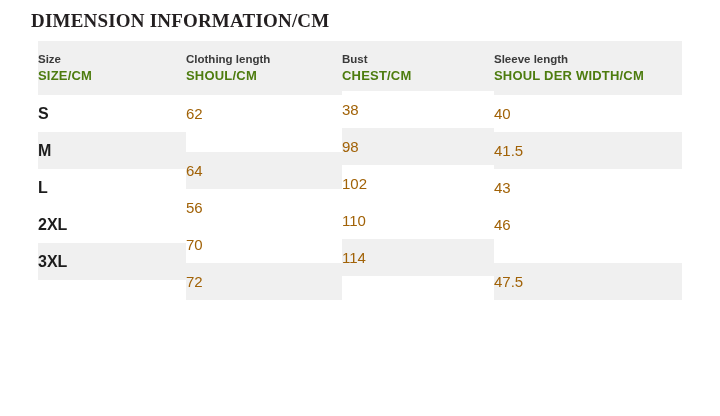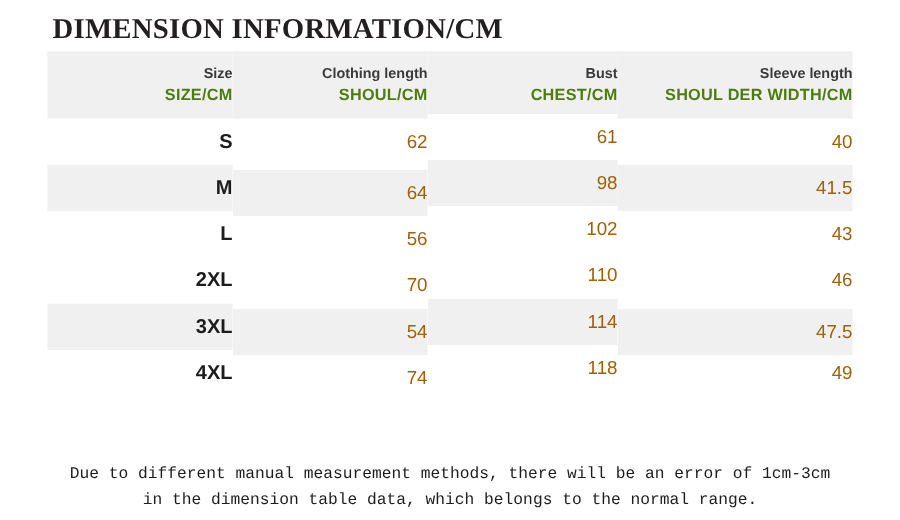--- a/index.html
+++ b/index.html
@@ -15,24 +15,24 @@
     overflow: hidden;
   }
   .page {
     position: relative;
     width: 720px;
     height: 416px;
     box-sizing: border-box;
   }
   .title {
     position: absolute;
-    left: 42px;
+    left: 31px;
     top: 10px;
     font-family: "Liberation Serif", serif;
-    font-size: 23px;
+    font-size: 19px;
     font-weight: bold;
     letter-spacing: 0.2px;
     color: #231f20;
     white-space: nowrap;
   }
   .table-wrap {
     position: absolute;
     left: 38px;
     top: 41px;
     width: 644px;
@@ -44,21 +44,21 @@
   }
   table.size-table col.c0 { width: 148px; }
   table.size-table col.c1 { width: 156px; }
   table.size-table col.c2 { width: 152px; }
   table.size-table col.c3 { width: 188px; }
 
   table.size-table th,
   table.size-table td {
     border: 0;
     padding: 0;
-    text-align: right;
+    text-align: left;
     vertical-align: middle;
     margin-left: 11px;
   }
   thead th {
     height: 54px;
     background: #f0f0f0;
   }
   .hdr-sub {
     display: block;
     font-family: "Liberation Sans", sans-serif;
@@ -85,21 +85,21 @@
     font-weight: bold;
     color: #1c1c1c;
   }
   td.val-cell {
     font-family: "Liberation Sans", sans-serif;
     font-size: 15px;
     color: #a16207;
   }
   
   .nudge-up { position: relative; top: -4px; }
-  .nudge-down { position: relative; top: 4px; }
+  .nudge-down { position: relative; top: 20px; }
 
   .note {
     position: absolute;
     left: 0;
     top: 368px;
     width: 720px;
     text-align: center;
     font-family: "Liberation Mono", monospace;
     font-size: 13px;
     line-height: 21px;
@@ -139,21 +139,21 @@
           <th>
             <span class="hdr-sub">Sleeve length</span>
             <span class="hdr-main">SHOUL DER WIDTH/CM</span>
           </th>
         </tr>
       </thead>
       <tbody>
         <tr class="odd">
           <td class="size-cell">S</td>
           <td class="val-cell">62</td>
-          <td class="val-cell nudge-up">61</td>
+          <td class="val-cell nudge-up">38</td>
           <td class="val-cell">40</td>
         </tr>
         <tr class="even">
           <td class="size-cell">M</td>
           <td class="val-cell nudge-down">64</td>
           <td class="val-cell nudge-up">98</td>
           <td class="val-cell">41.5</td>
         </tr>
         <tr class="odd">
           <td class="size-cell">L</td>
@@ -162,32 +162,22 @@
           <td class="val-cell">43</td>
         </tr>
         <tr class="odd">
           <td class="size-cell">2XL</td>
           <td class="val-cell nudge-down">70</td>
           <td class="val-cell nudge-up">110</td>
           <td class="val-cell">46</td>
         </tr>
         <tr class="even">
           <td class="size-cell">3XL</td>
-          <td class="val-cell nudge-down">54</td>
+          <td class="val-cell nudge-down">72</td>
           <td class="val-cell nudge-up">114</td>
           <td class="val-cell nudge-down">47.5</td>
-        </tr>
-        <tr class="odd">
-          <td class="size-cell">4XL</td>
-          <td class="val-cell nudge-down">74</td>
-          <td class="val-cell nudge-up">118</td>
-          <td class="val-cell">49</td>
         </tr>
       </tbody>
     </table>
   </div>
 
-  <div class="note">
-    <div>Due to different manual measurement methods, there will be an error of 1cm-3cm</div>
-    <div>in the dimension table data, which belongs to the normal range.</div>
-  </div>
 
 </div>
 
 </body></html>

